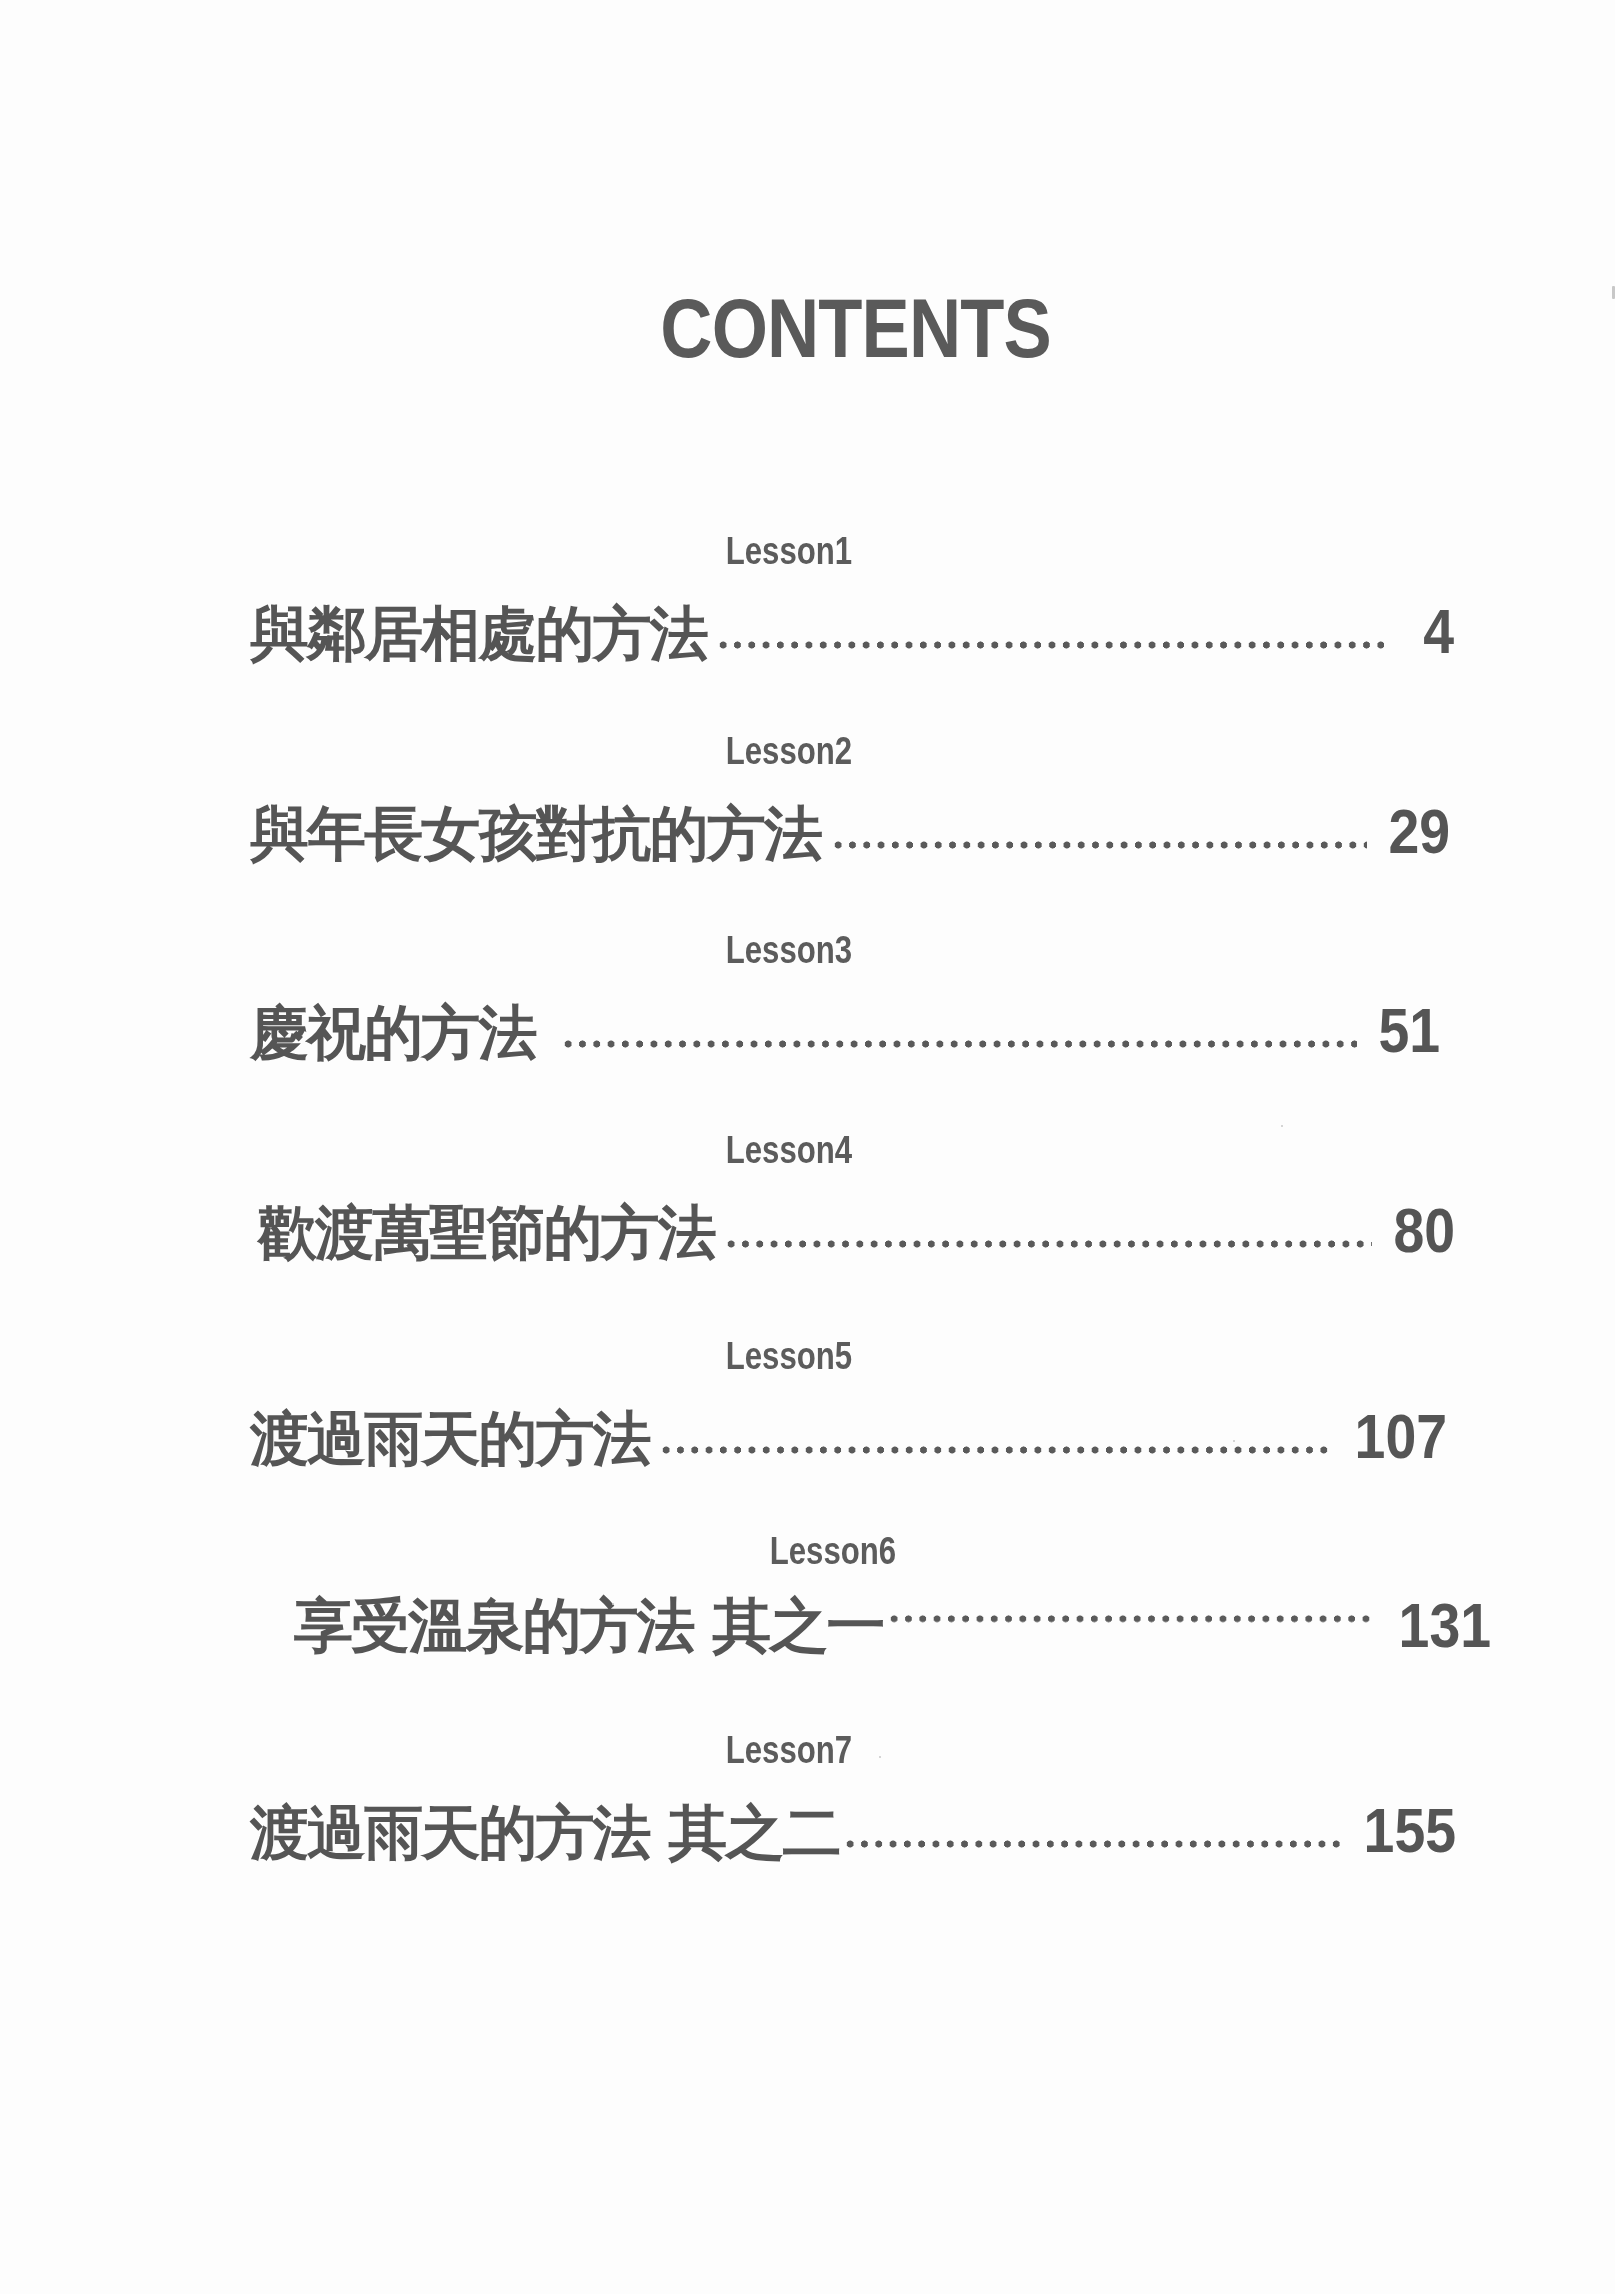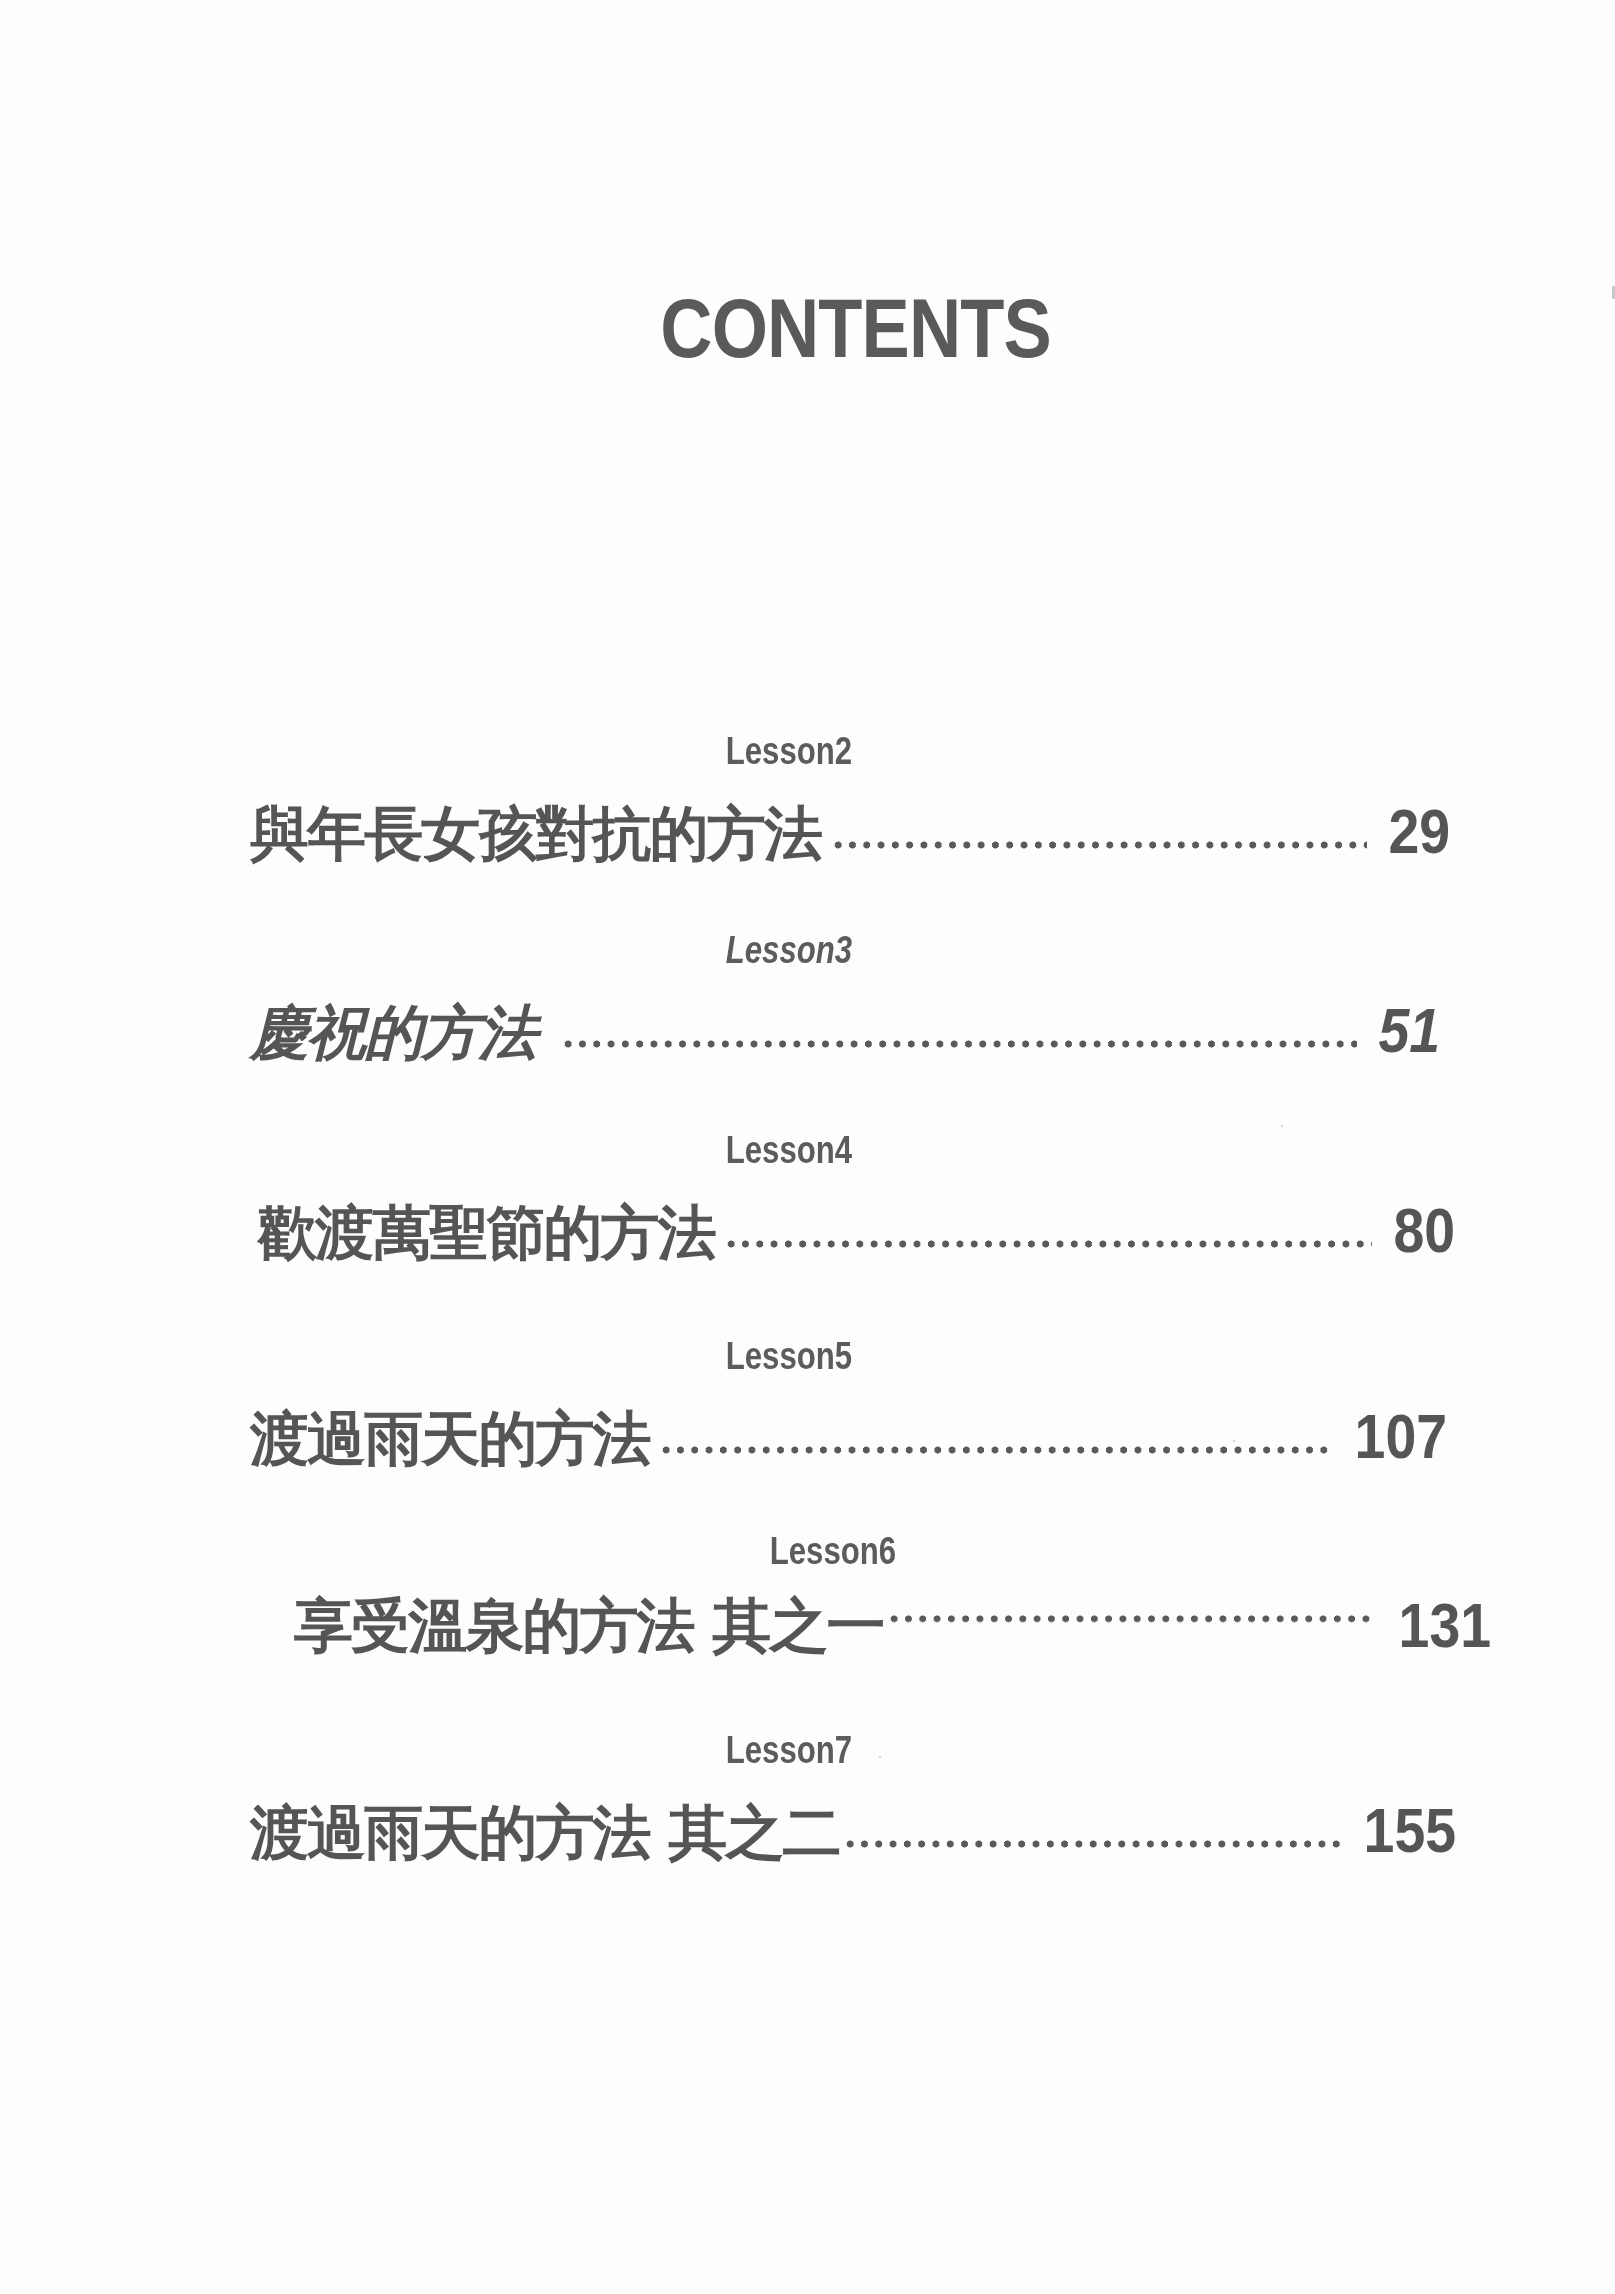--- a/index.html
+++ b/index.html
@@ -100,31 +100,39 @@
       border-radius: 50%;
     }
   </style>
 </head>
 <body>
 
 <div class="page">
 
   <div class="contents-title">CONTENTS</div>
 
+  <div class="entry" style="top:516px;">
+    <div class="lesson-label">Lesson1</div>
+    <div class="entry-row">
+      <span class="entry-title">與鄰居相處的方法</span>
+      <span class="leader"></span>
+      <span class="page-num">4</span>
+    </div>
+  </div>
 
   <div class="entry" style="top:716px;">
     <div class="lesson-label">Lesson2</div>
     <div class="entry-row" style="width:1200px;">
       <span class="entry-title">與年長女孩對抗的方法</span>
       <span class="leader"></span>
       <span class="page-num">29</span>
     </div>
   </div>
 
-  <div class="entry" style="top:915px;font-style:italic;">
+  <div class="entry" style="top:915px;">
     <div class="lesson-label">Lesson3</div>
     <div class="entry-row" style="width:1190px;">
       <span class="entry-title">慶祝的方法</span>
       <span class="leader" style="margin-left:25px;"></span>
       <span class="page-num">51</span>
     </div>
   </div>
 
   <div class="entry" style="top:1115px;text-decoration:underline;">
     <div class="lesson-label">Lesson4</div>

